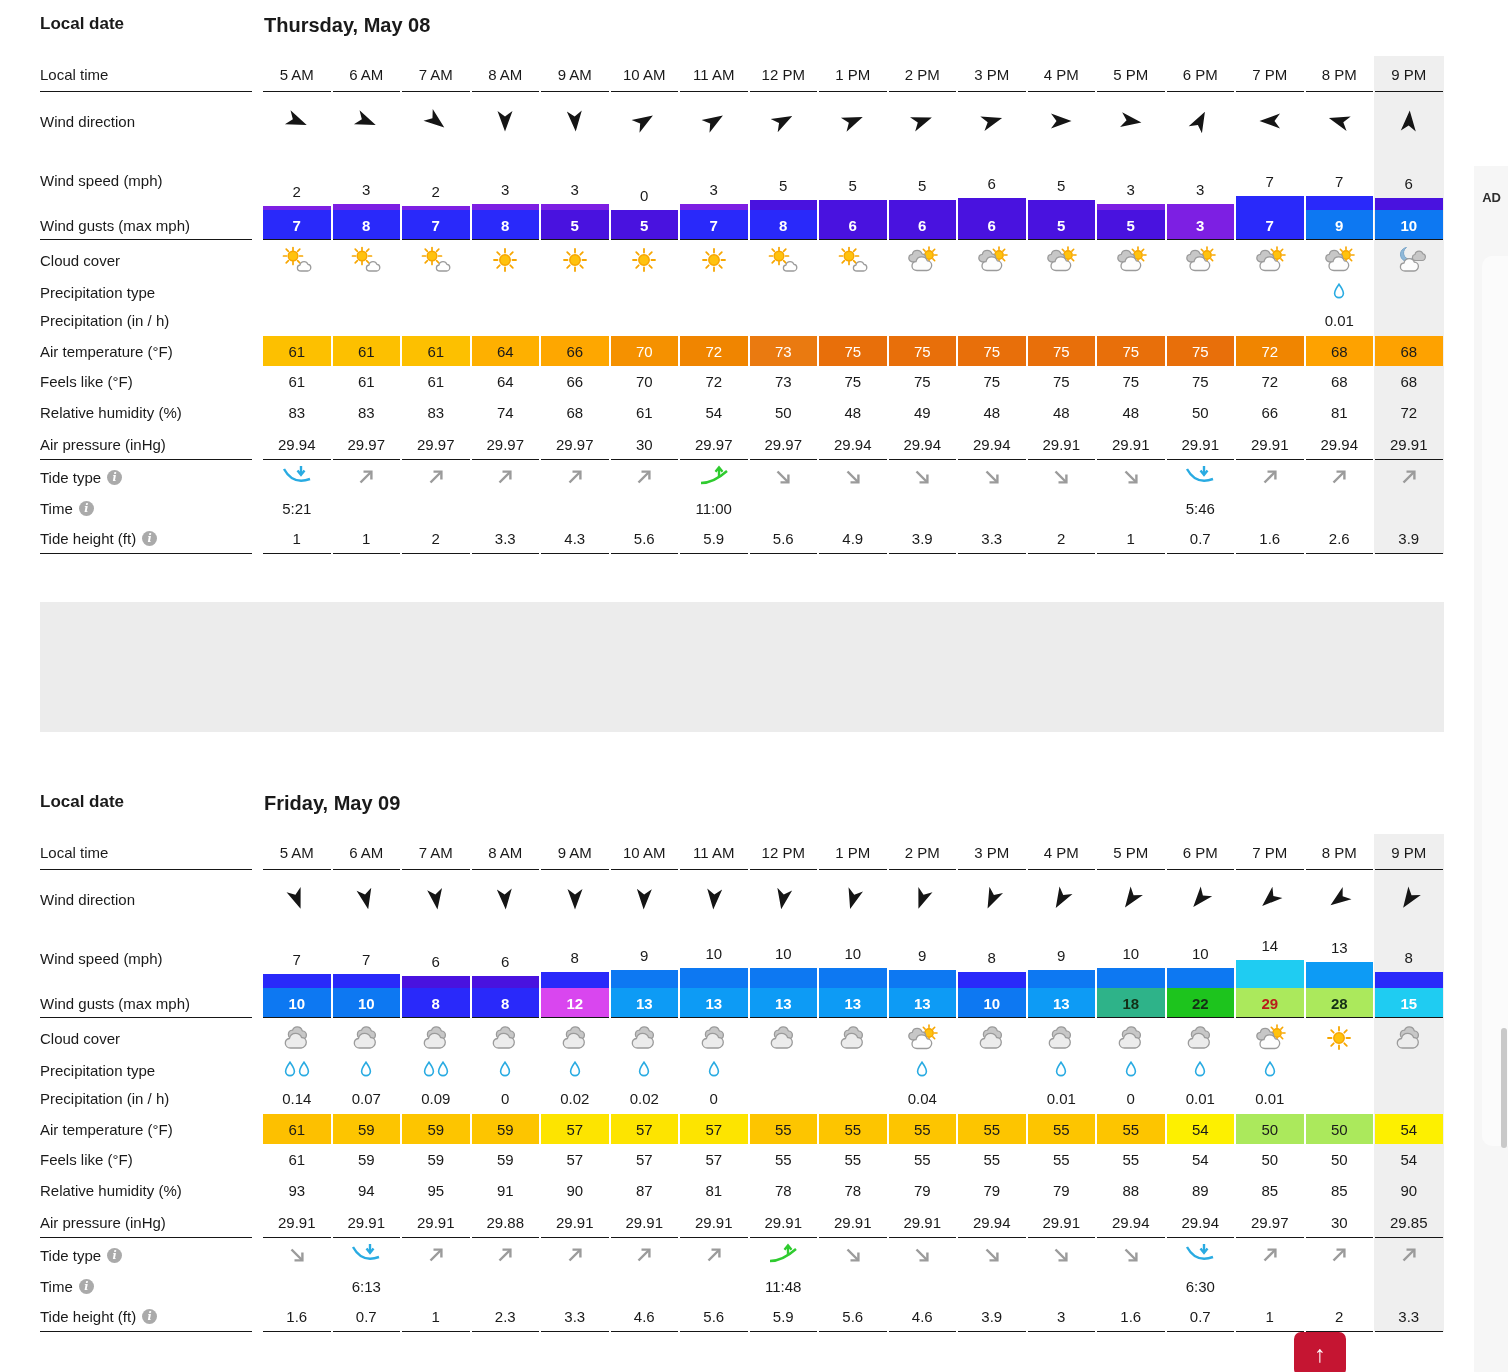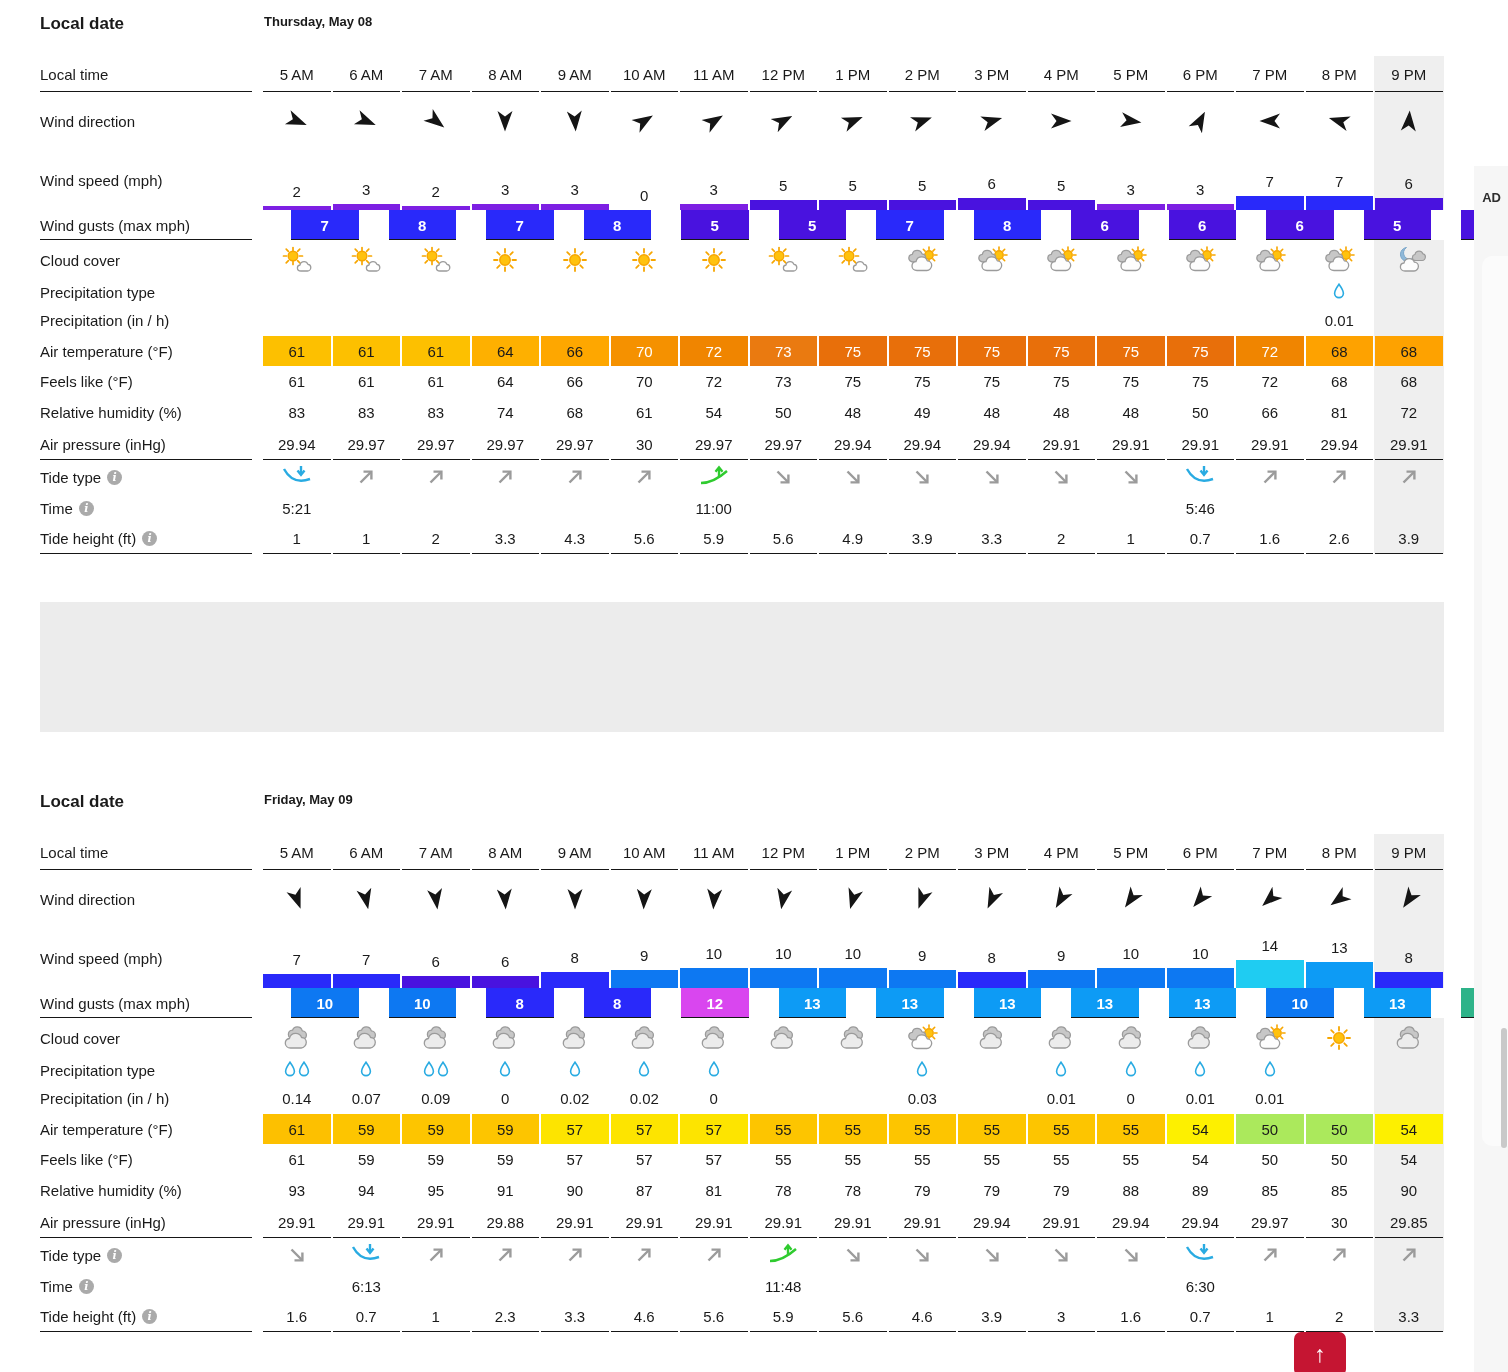--- a/index.html
+++ b/index.html
@@ -10,25 +10,25 @@
   .day.second{margin-top:56px;}
   .row{display:flex;align-items:stretch;box-sizing:border-box;}
   .label{flex:0 0 222px;width:222px;display:flex;align-items:center;font-size:15px;position:relative;}
   .cell{flex:0 0 69.5px;width:69.5px;display:flex;align-items:center;justify-content:center;
         position:relative;font-size:15px;box-sizing:border-box;}
   .lastcol{background:#efefef;}
   .uline::after{content:"";position:absolute;left:1px;right:1px;bottom:0;border-bottom:1.8px solid #161616;}
   .label.uline::after{left:0;right:10px;}
   .r-date{height:46px;align-items:flex-start;padding-top:4px;}
   .r-date .label{align-items:flex-start;font-weight:bold;font-size:17px;}
-  .datetext{font-weight:bold;font-size:13px;padding-left:2px;}
+  .datetext{font-weight:bold;font-size:20px;padding-left:2px;}
   .r-time{height:36px;}
   .r-dir{height:58px;}
   .r-speed{height:60px;}
-  .r-gust{height:30px;gap:28px;}
+  .r-gust{height:30px;}
   .r-cloud{height:40px;}
   .r-ptype{height:24px;}
   .r-pamt{height:32px;}
   .r-temp{height:30px;}
   .r-feels{height:30px;}
   .r-hum{height:32px;}
   .r-press{height:32px;}
   .r-ttype{height:34px;}
   .r-ttime{height:28px;}
   .r-theight{height:32px;}
@@ -1994,21 +1994,21 @@
           <div class="cell">
             <span>0</span>
           </div>
           <div class="cell">
             <span></span>
           </div>
           <div class="cell">
             <span></span>
           </div>
           <div class="cell">
-            <span>0.03</span>
+            <span>0.04</span>
           </div>
           <div class="cell">
             <span></span>
           </div>
           <div class="cell">
             <span>0.01</span>
           </div>
           <div class="cell">
             <span>0</span>
           </div>

